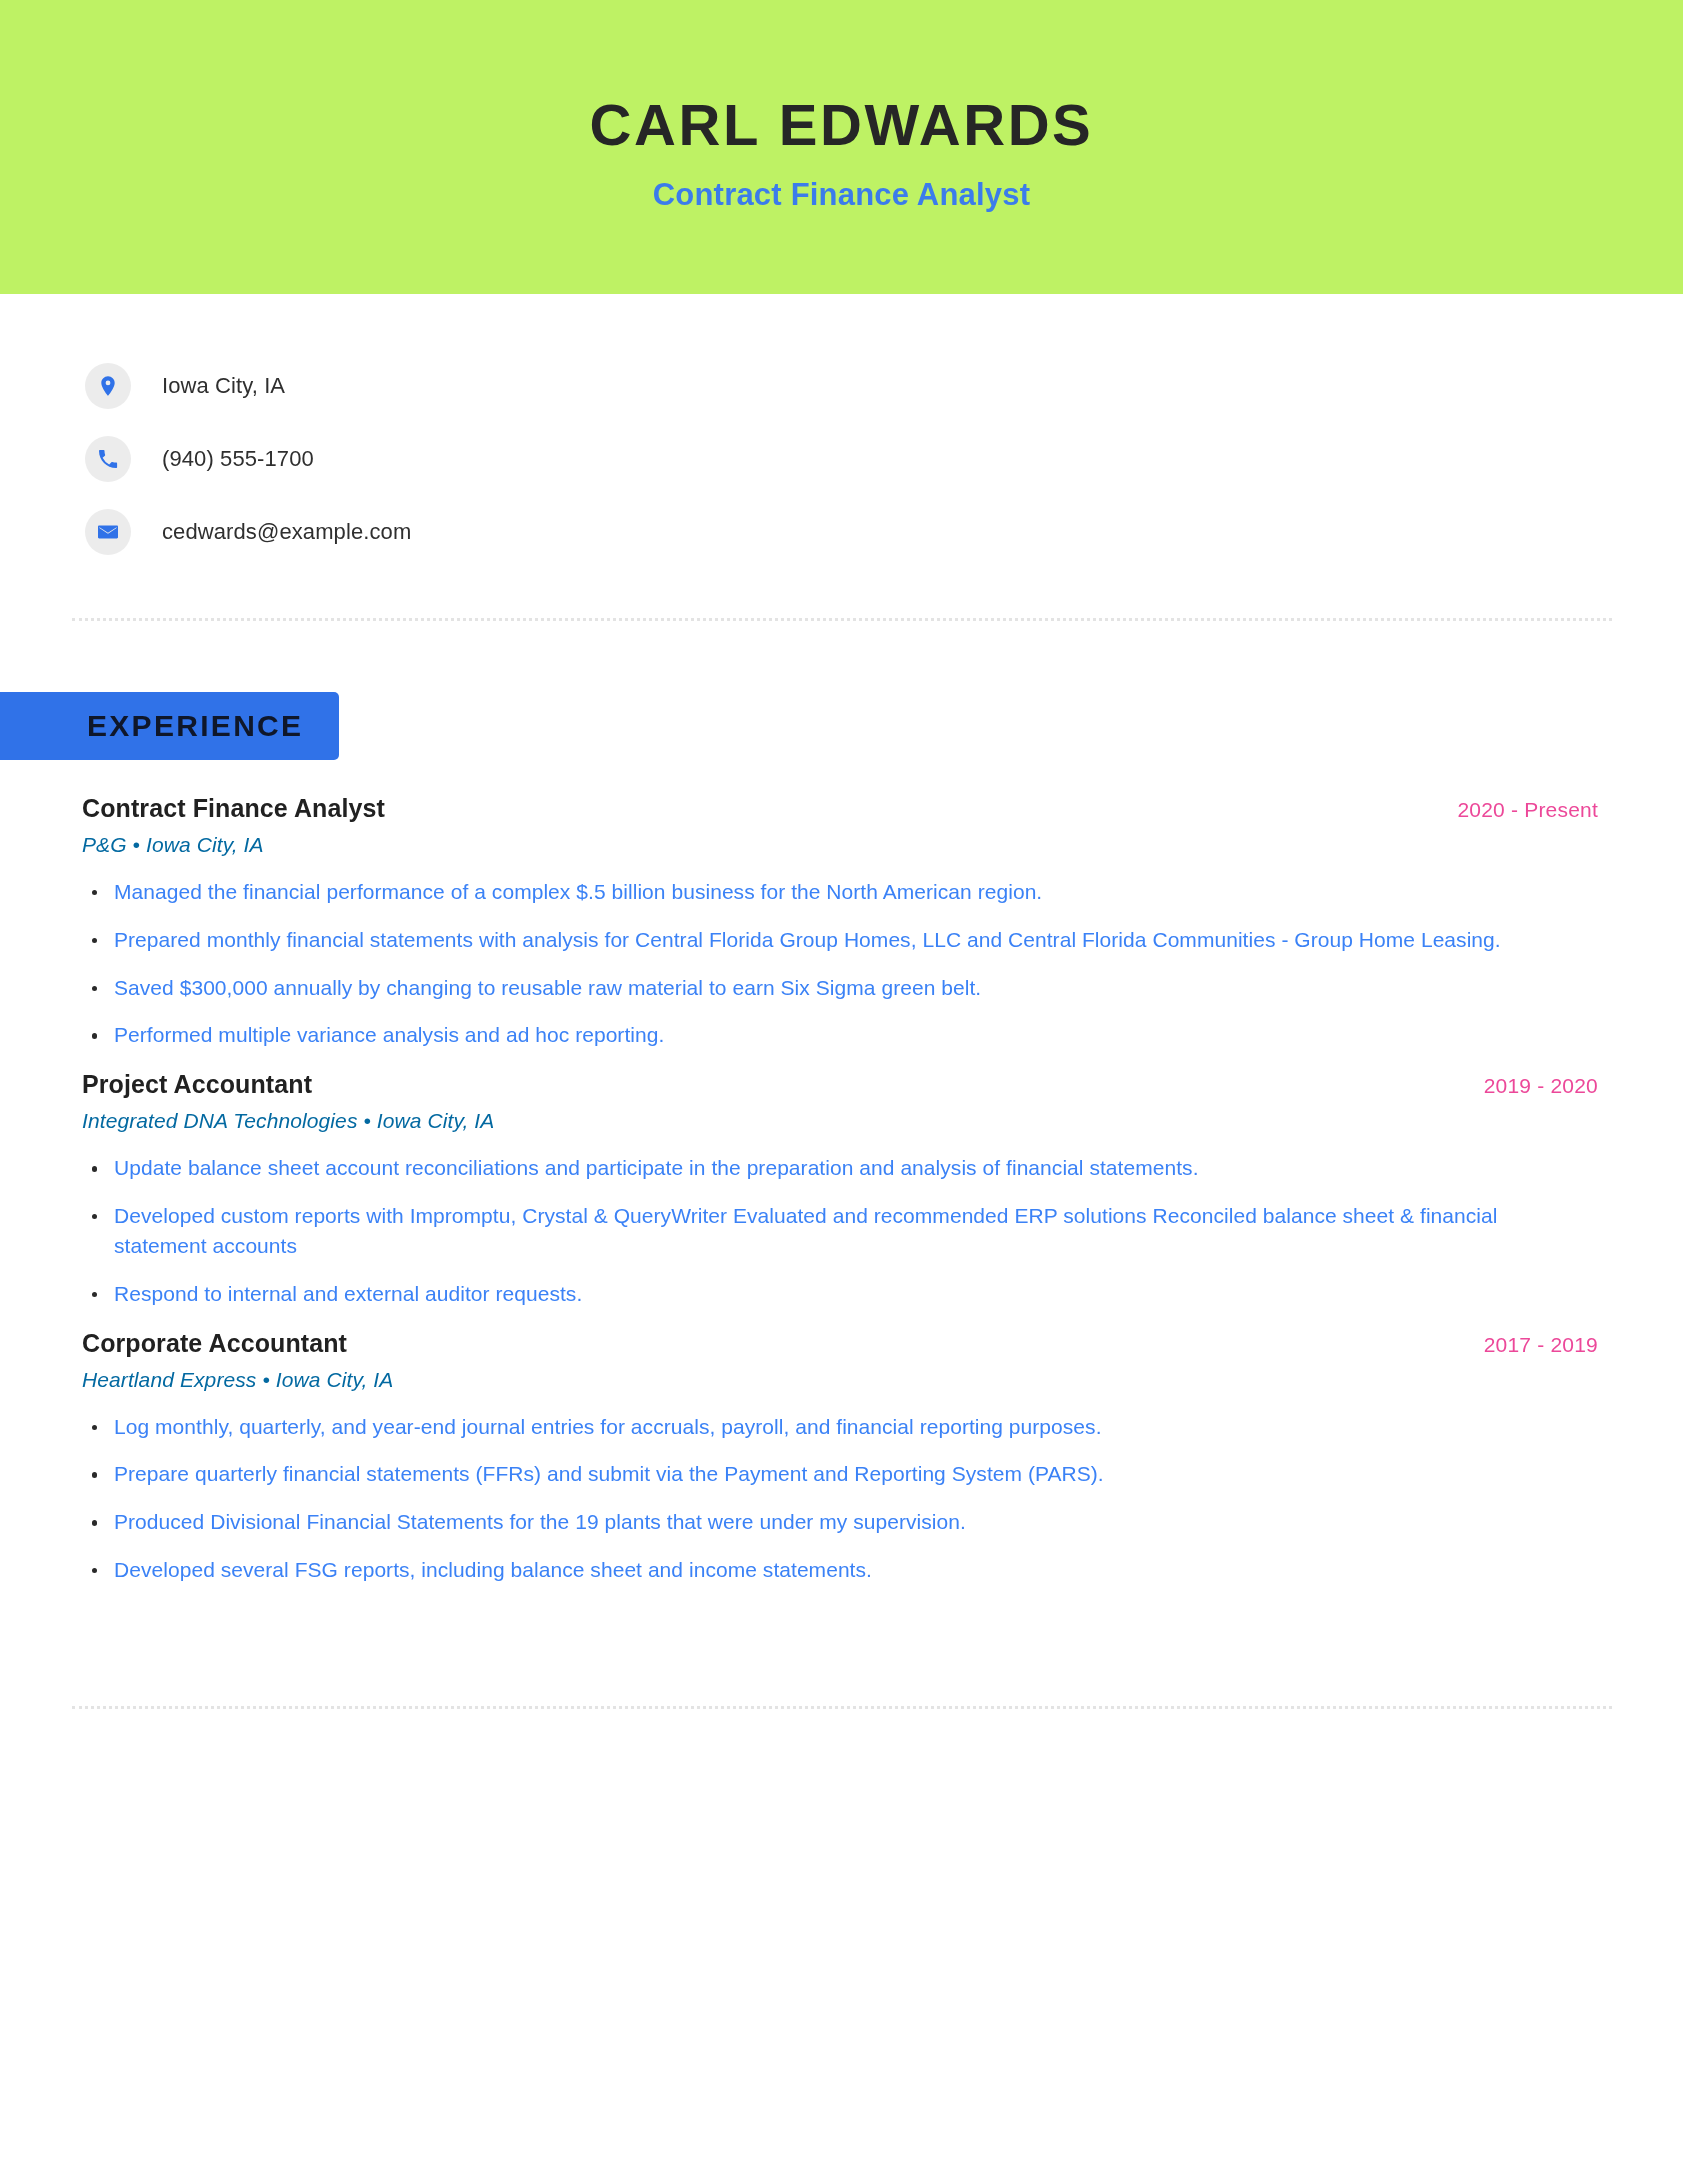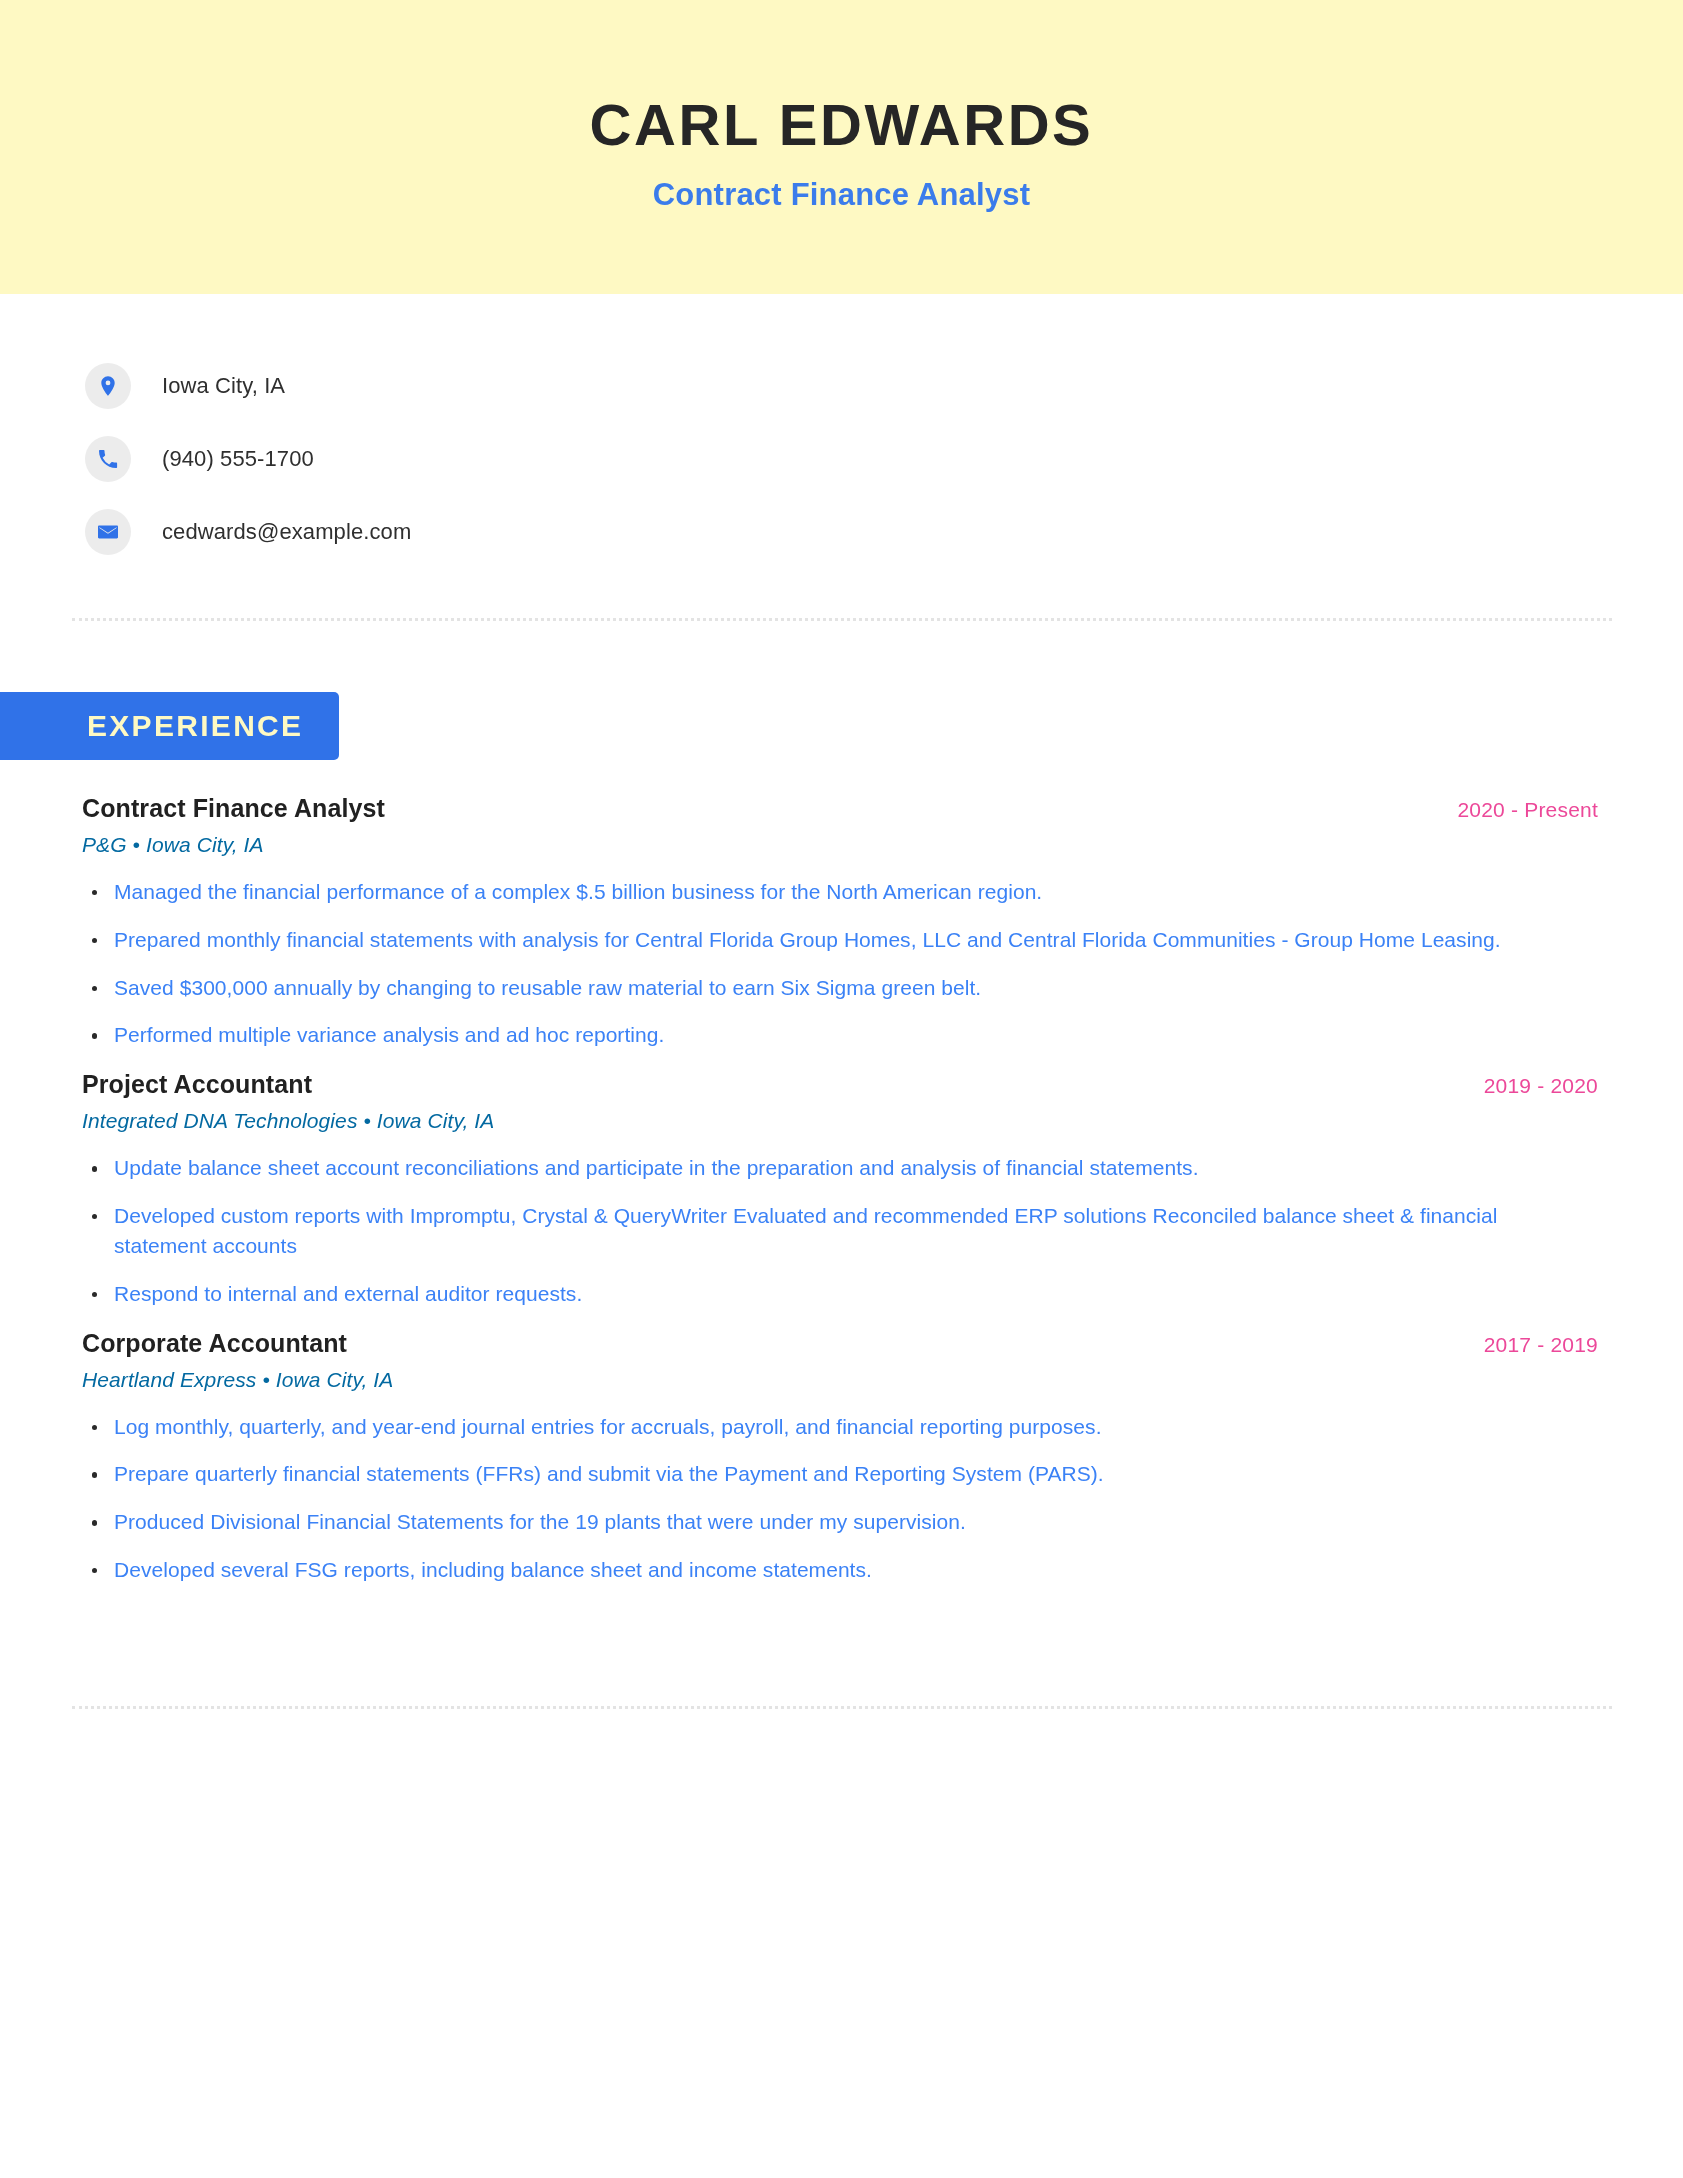--- a/index.html
+++ b/index.html
@@ -14,21 +14,21 @@
     font-family: "Liberation Sans", sans-serif;
     color: #2b2b2b;
     position: relative;
     overflow: hidden;
   }
 
   
   .header-banner {
     width: 100%;
     height: 294px;
-    background: #fef9c3;
+    background: #bef264;
     display: flex;
     flex-direction: column;
     align-items: center;
     justify-content: center;
     padding-top: 14px;
   }
 
   .candidate-name {
     font-size: 58px;
     font-weight: 700;
@@ -85,21 +85,21 @@
     width: 1540px;
   }
 
   .divider-top { margin-top: 50px; }
   .divider-bottom { margin-top: 121px; }
 
   
   .section-banner {
     display: inline-block;
     background: #3072e8;
-    color: #fef9c3;
+    color: #0f172a;
     font-size: 30px;
     font-weight: 700;
     letter-spacing: 2.3px;
     padding: 17px 36px 17px 87px;
     margin-top: 71px;
     border-radius: 0 5px 5px 0;
   }
 
   
   .experience-list { padding: 0 85px 0 82px; margin-top: 34px; }

